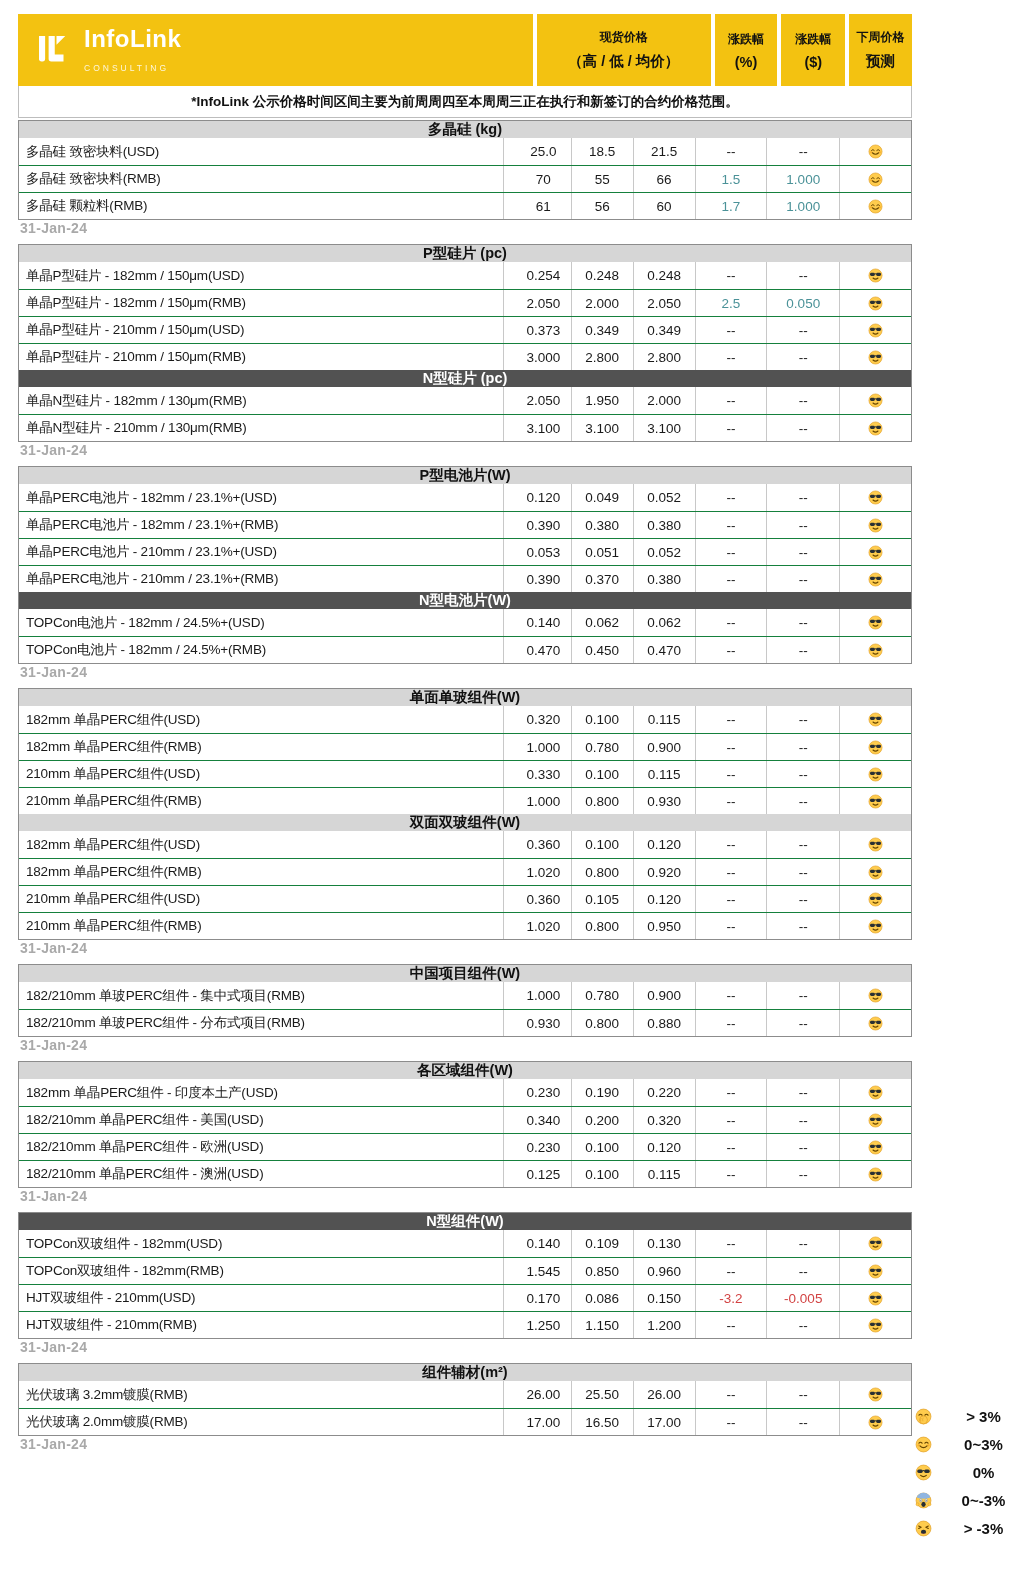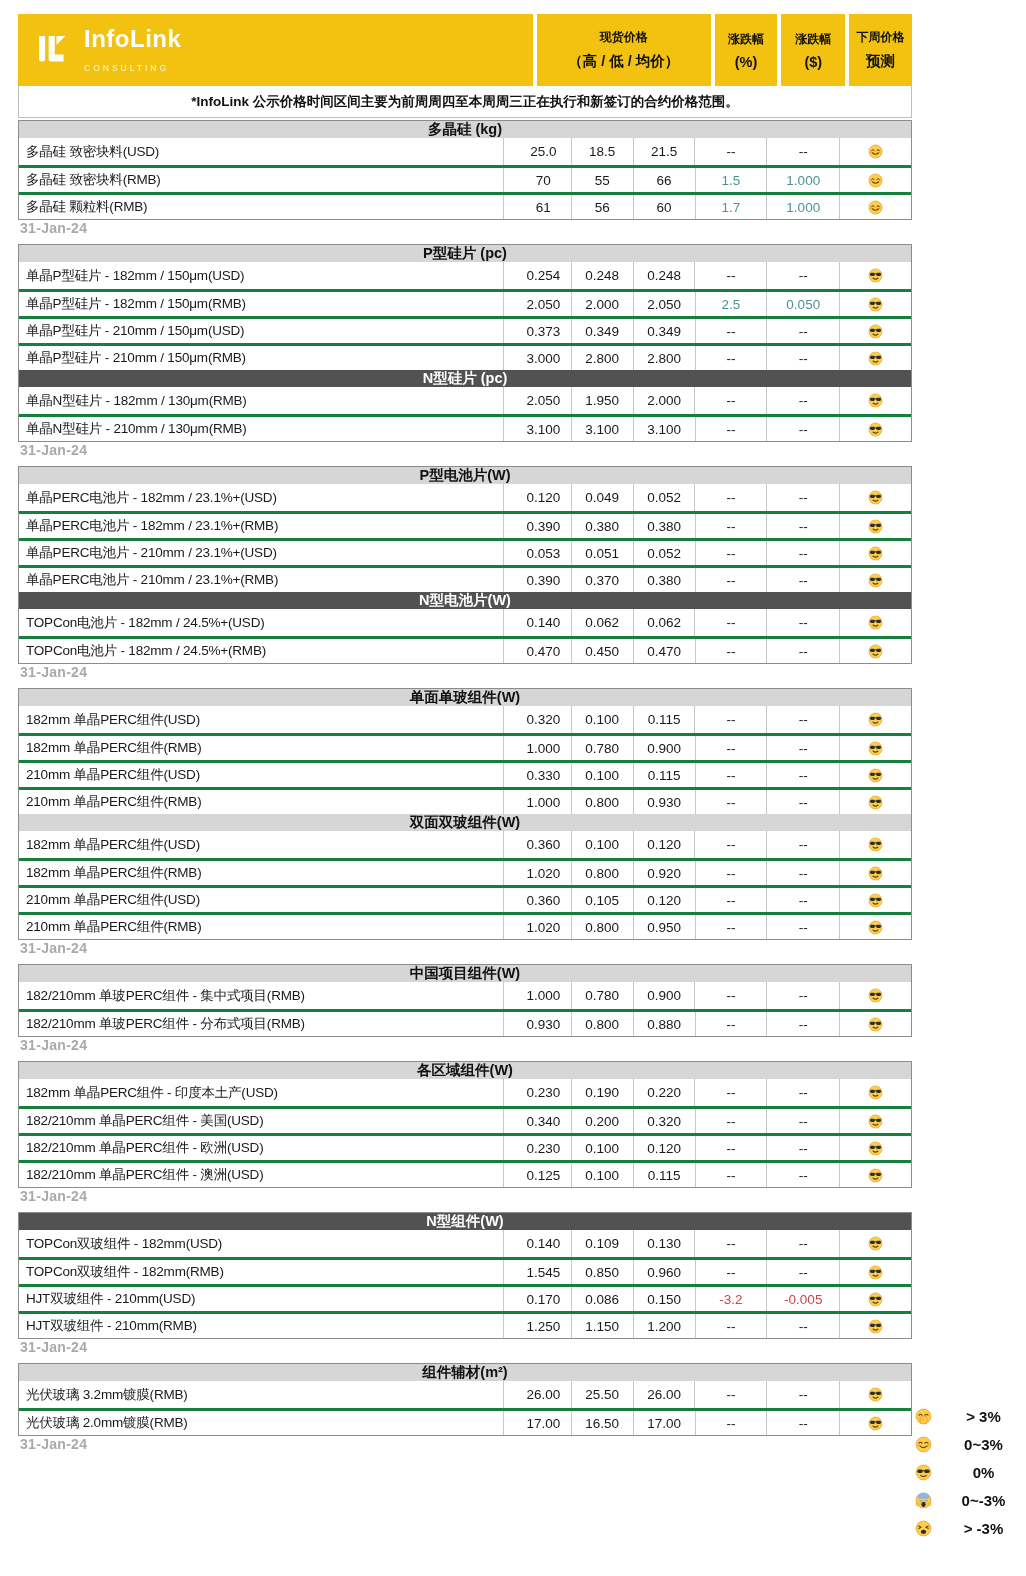--- a/index.html
+++ b/index.html
@@ -24,22 +24,22 @@
   
   .note-row { height: 32px; display: flex; align-items: center; justify-content: center;
               border: 1px solid #BDBDBD; border-top: none; font-size: 13.5px; font-weight: bold; color: #111; }
 
   
   .blocks { margin-top: 2px; }
   .block { border: 1px solid #8C8C8C; background: #fff; }
   .section-header { height: 17px; display: flex; align-items: center; justify-content: center;
                     background: var(--light-header, #D6D6D6); color: #111; font-weight: bold; font-size: 14.5px; }
   .section-header.dark { background: var(--dark-header, #525252); color: #fff; }
-  .row { display: flex; height: 27px; border-top: 3px solid #15803d; background: #fff; }
-  .row:first-child, .section-header + .row { border-top: none; justify-content: flex-end; }
+  .row { display: flex; height: 27px; border-top: 1px solid #15803d; background: #fff; }
+  .row:first-child, .section-header + .row { border-top: none; }
   .cell { display: flex; align-items: center; justify-content: center; font-size: 13.5px; color: #1a1a1a; border-left: 1px solid #C8C8C8; }
   .cell.name { width: 485px; justify-content: flex-start; padding-left: 7px; border-left: none; letter-spacing: -0.2px; }
   .cell.high { width: 68px; padding-left: 12px; }
   .cell.low  { width: 62px; }
   .cell.avg  { width: 62px; }
   .cell.pct  { width: 72px; }
   .cell.usd  { width: 73px; }
   .cell.fcst { width: 72px; }
   .cell.teal { color: var(--teal, #4B9298); }
   .cell.red  { color: var(--red, #D24343); }

